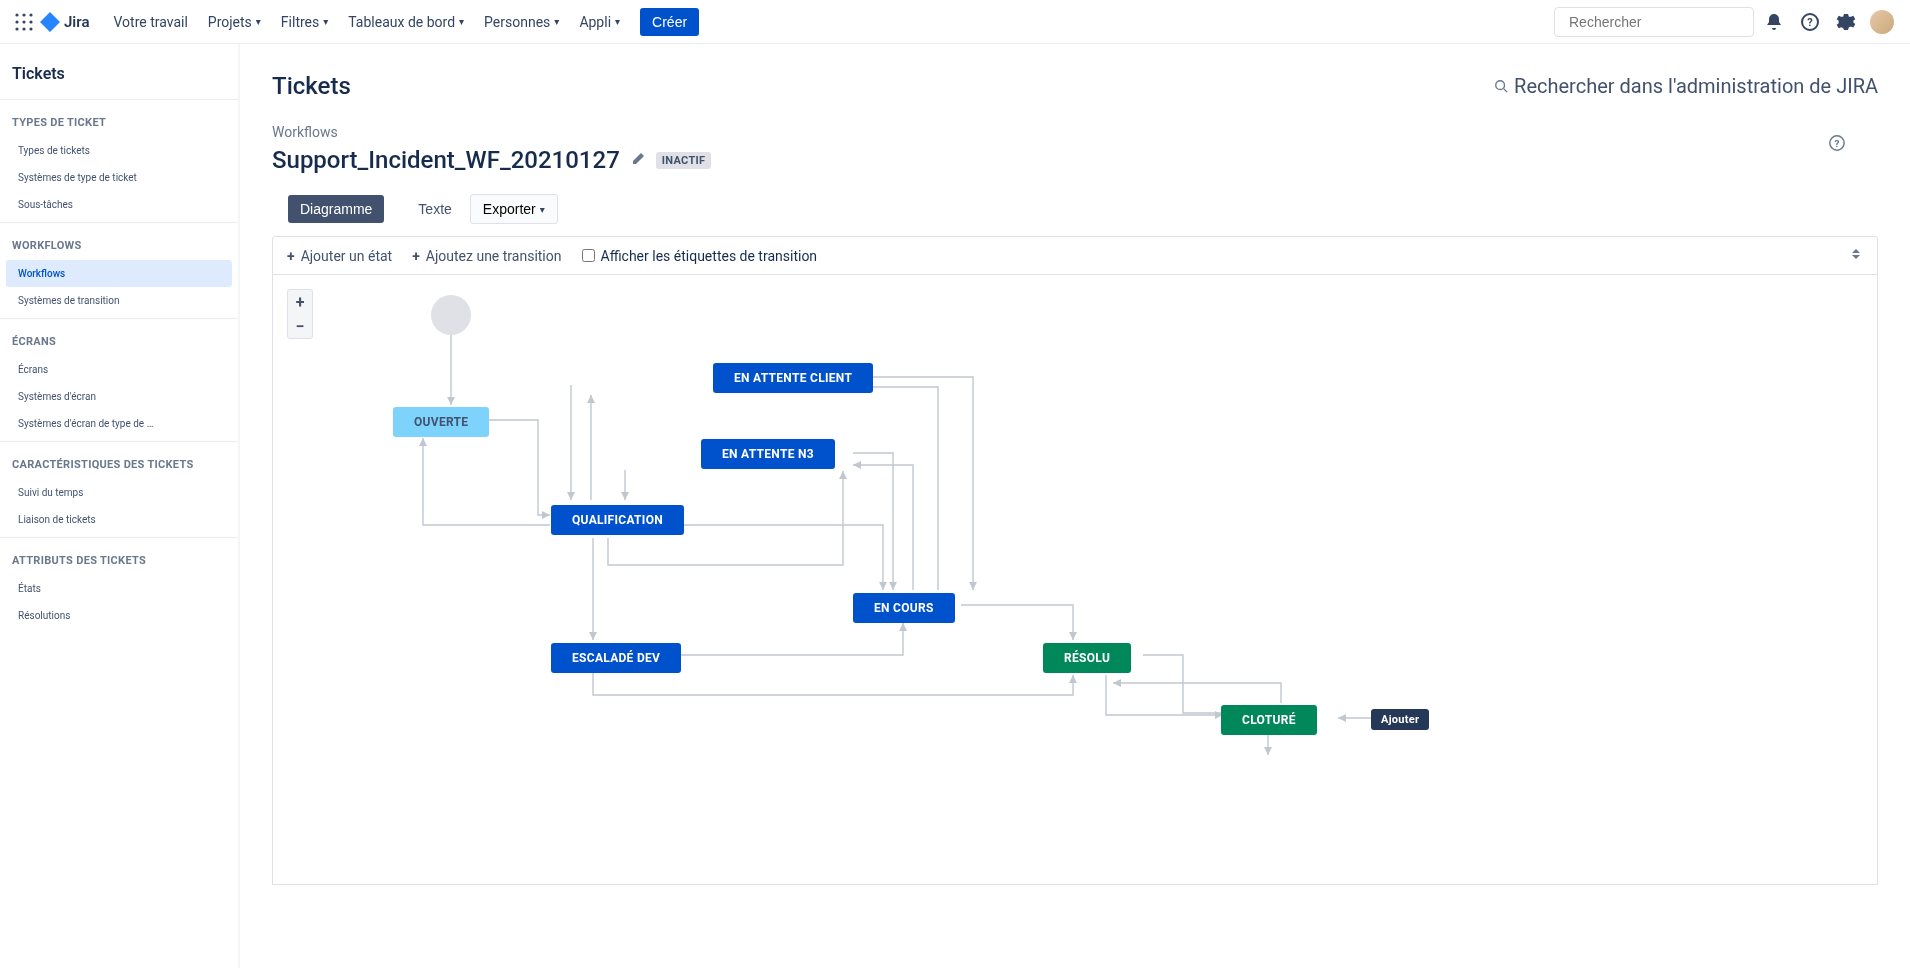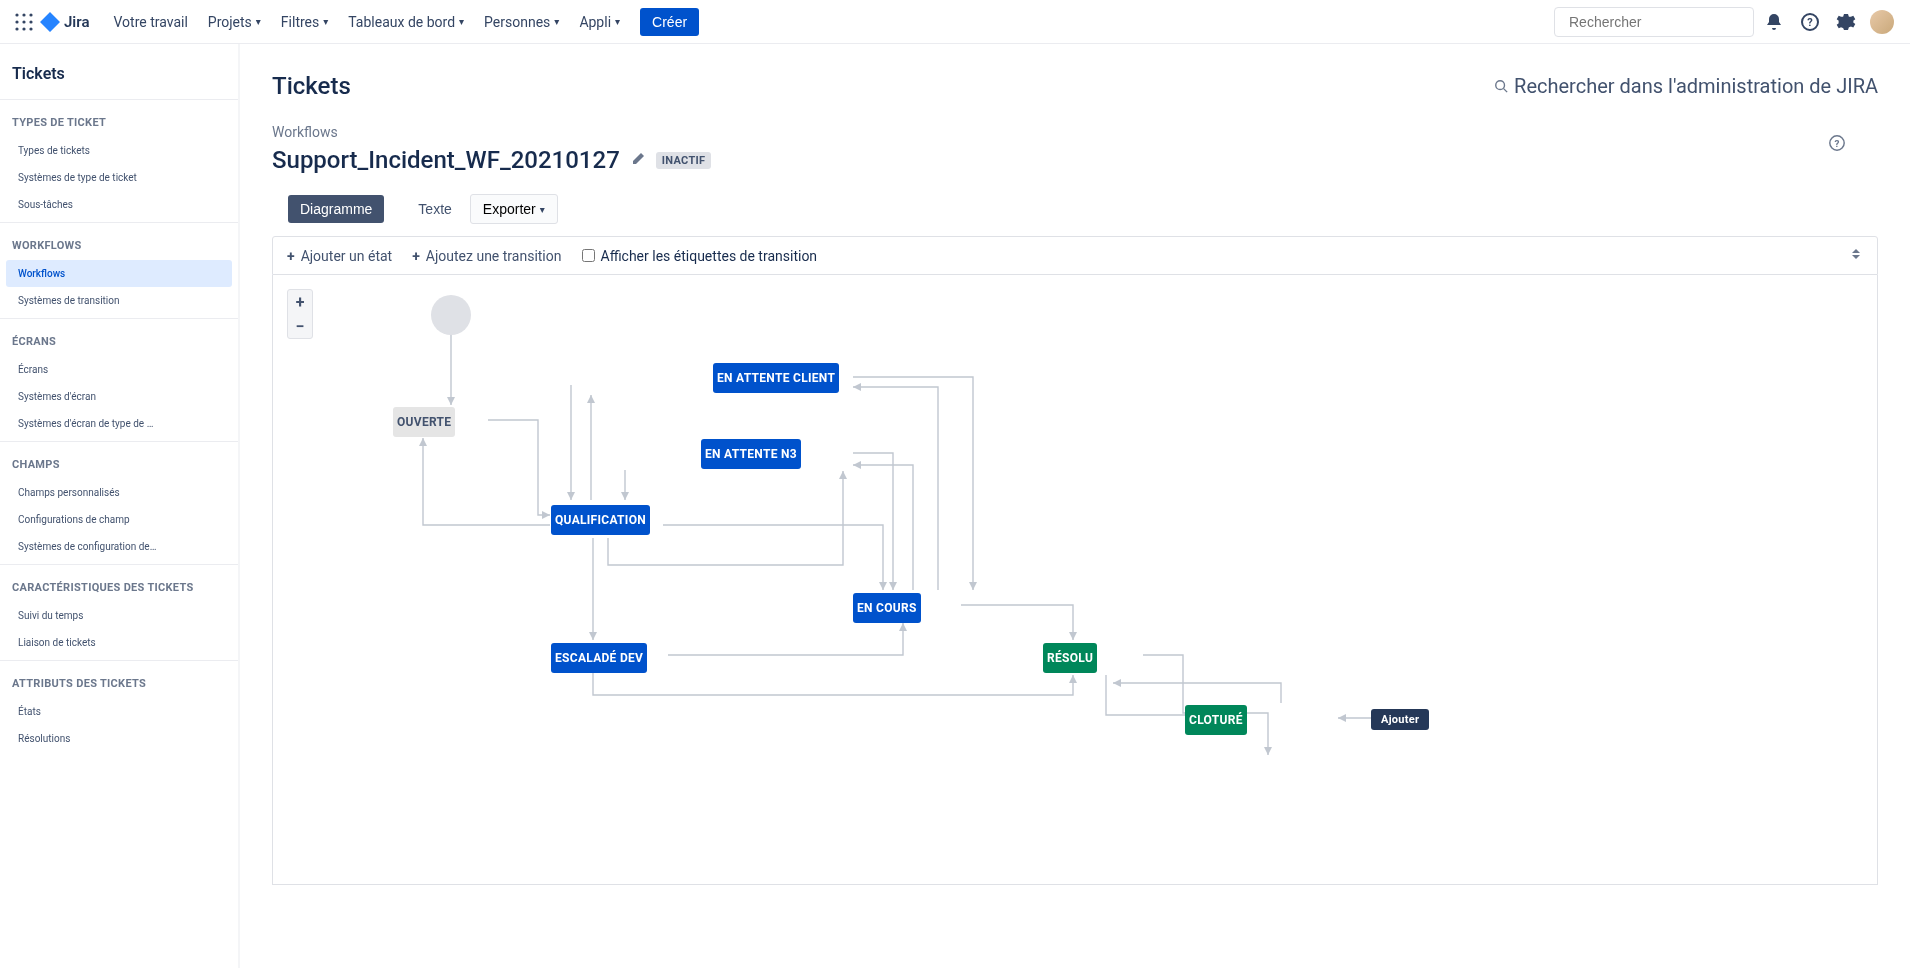--- a/index.html
+++ b/index.html
@@ -39,23 +39,23 @@
   .export-btn { padding: 6px 12px; font-size: 14px; border: 1px solid #dfe1e6; background: #fafbfc; cursor: pointer; border-radius: 3px; display: flex; align-items: center; gap: 4px; }
   .toolbar { border: 1px solid #dfe1e6; border-radius: 3px 3px 0 0; padding: 10px 14px; display: flex; align-items: center; gap: 20px; }
   .toolbar-btn { display: flex; align-items: center; gap: 6px; font-size: 14px; color: #42526E; cursor: pointer; }
   .plus-icon { font-weight: 700; }
   .checkbox-label { display: flex; align-items: center; gap: 6px; font-size: 14px; }
   .toolbar-spacer { flex: 1; }
   .collapse-icon { color: #6B778C; cursor: pointer; }
   .canvas { border: 1px solid #dfe1e6; border-top: none; height: 610px; position: relative; background: #fff; }
   .zoom-controls { position: absolute; top: 14px; left: 14px; background: #f4f5f7; border: 1px solid #dfe1e6; border-radius: 3px; display: flex; flex-direction: column; }
   .zoom-btn { width: 24px; height: 24px; display: flex; align-items: center; justify-content: center; cursor: pointer; font-size: 16px; font-weight: 700; color: #42526E; }
-  .node { position: absolute; padding: 8px 4px; border-radius: 3px; font-size: 12px; font-weight: 700; text-align: center; letter-spacing: 0.3px; cursor: move; }
+  .node { position: absolute; padding: 8px 21px; border-radius: 3px; font-size: 12px; font-weight: 700; text-align: center; letter-spacing: 0.3px; cursor: move; }
   .node-start { width: 40px; height: 40px; border-radius: 50%; background: #dfe1e6; padding: 0; }
-  .node-gray { background: #e5e5e5; color: #42526E; }
+  .node-gray { background: #7dd3fc; color: #42526E; }
   .node-blue { background: #0052CC; color: #fff; }
   .node-green { background: #00875A; color: #fff; }
   .node-dark { background: #253858; color: #fff; font-size: 11px; padding: 4px 10px; }
   .svg-layer { position: absolute; top: 0; left: 0; width: 100%; height: 100%; pointer-events: none; }
   .svg-layer line, .svg-layer polyline { stroke: #c1c7d0; stroke-width: 1.4; fill: none; }
   .svg-layer polygon { fill: #c1c7d0; }
 </style>
 </head>
 <body>
 
@@ -152,26 +152,20 @@
       <div class="sidebar-item">Systèmes de transition</div>
     </div>
 
     <div class="sidebar-section">
       <div class="section-header">ÉCRANS</div>
       <div class="sidebar-item">Écrans</div>
       <div class="sidebar-item">Systèmes d'écran</div>
       <div class="sidebar-item">Systèmes d'écran de type de …</div>
     </div>
 
-    <div class="sidebar-section">
-      <div class="section-header">CHAMPS</div>
-      <div class="sidebar-item">Champs personnalisés</div>
-      <div class="sidebar-item">Configurations de champ</div>
-      <div class="sidebar-item">Systèmes de configuration de…</div>
-    </div>
 
     <div class="sidebar-section">
       <div class="section-header">CARACTÉRISTIQUES DES TICKETS</div>
       <div class="sidebar-item">Suivi du temps</div>
       <div class="sidebar-item">Liaison de tickets</div>
     </div>
 
     <div class="sidebar-section">
       <div class="section-header">ATTRIBUTS DES TICKETS</div>
       <div class="sidebar-item">États</div>
@@ -290,17 +284,17 @@
       </svg>
 
       <div class="node node-start" style="left:158px; top:20px"></div>
       <div class="node node-gray" style="left:120px; top:132px">OUVERTE</div>
       <div class="node node-blue" style="left:440px; top:88px">EN ATTENTE CLIENT</div>
       <div class="node node-blue" style="left:428px; top:164px">EN ATTENTE N3</div>
       <div class="node node-blue" style="left:278px; top:230px">QUALIFICATION</div>
       <div class="node node-blue" style="left:580px; top:318px">EN COURS</div>
       <div class="node node-blue" style="left:278px; top:368px">ESCALADÉ DEV</div>
       <div class="node node-green" style="left:770px; top:368px">RÉSOLU</div>
-      <div class="node node-green" style="left:912px; top:430px">CLOTURÉ</div>
+      <div class="node node-green" style="left:948px; top:430px">CLOTURÉ</div>
       <div class="node node-dark" style="left:1098px; top:434px">Ajouter</div>
     </div>
   </div>
 </div>
 
 </body></html>

